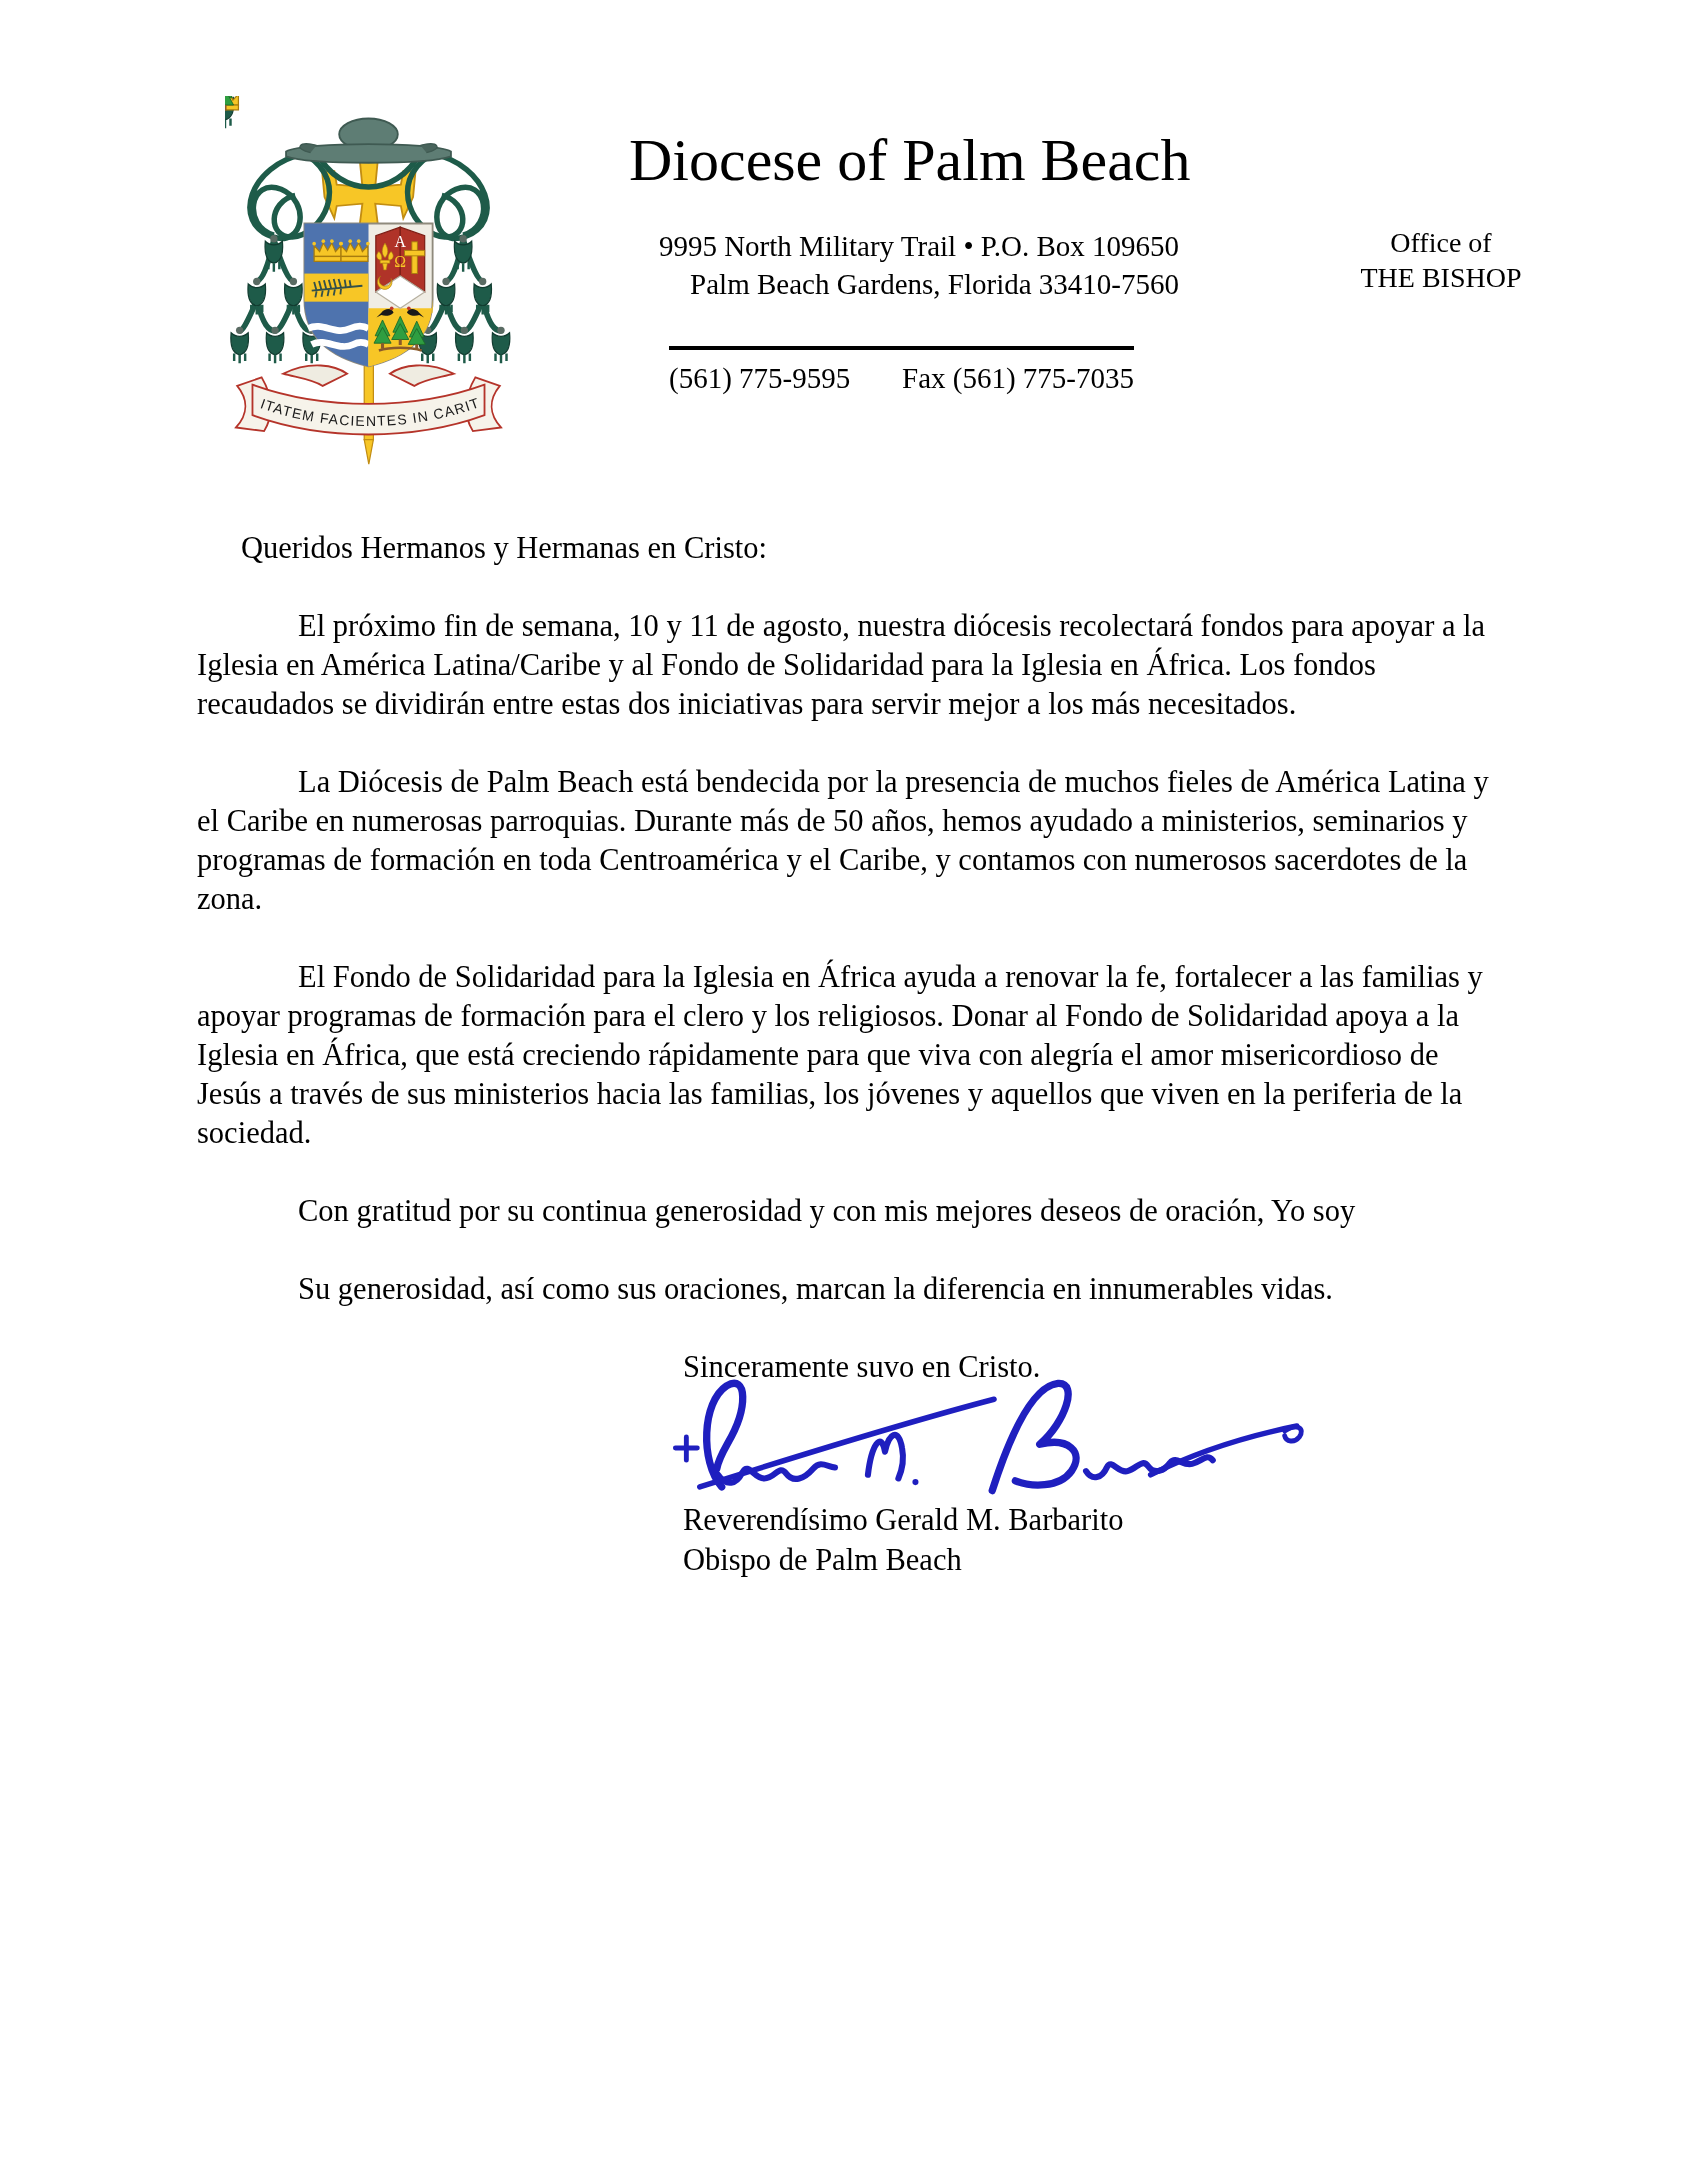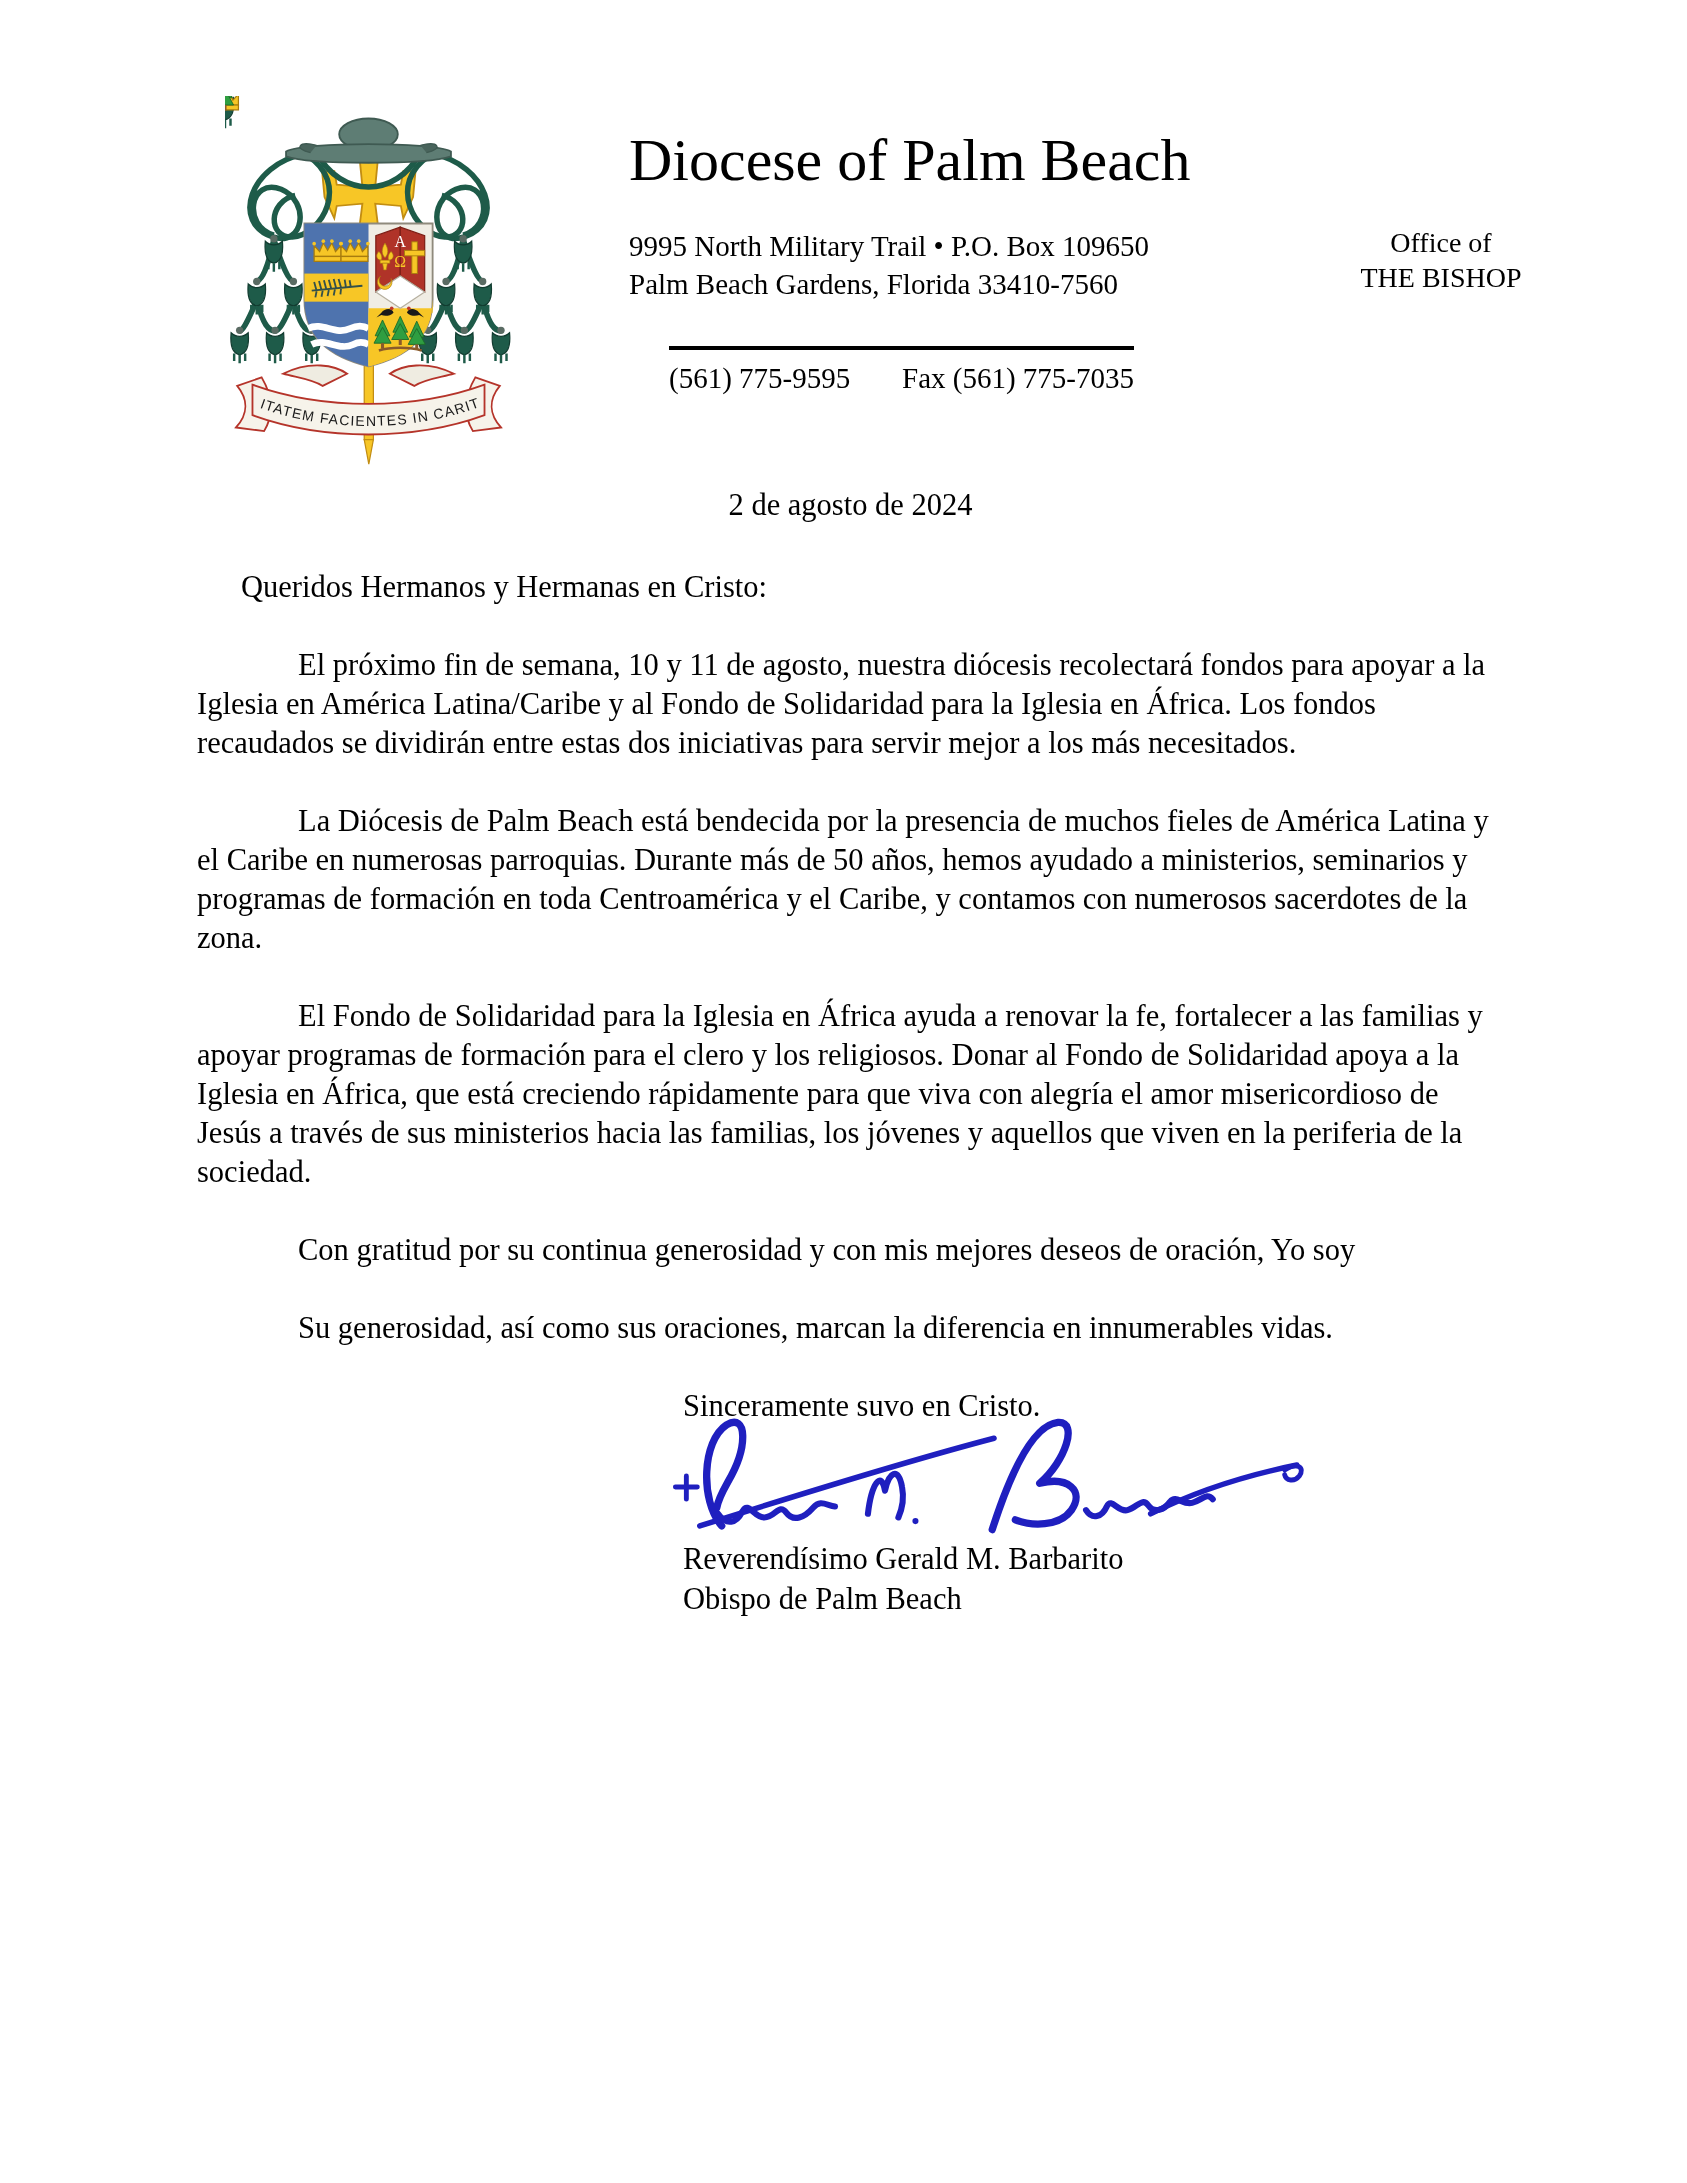--- a/index.html
+++ b/index.html
@@ -12,21 +12,21 @@
     overflow:hidden;
   }
   
   .crest{position:absolute;left:225px;top:96px;width:287px;height:382px;}
   .hdr-title{
     position:absolute;left:629px;top:133px;width:550px;
     text-align:center;font-size:60px;line-height:54px;white-space:nowrap;
   }
   .hdr-addr{
     position:absolute;left:629px;top:227px;width:550px;
-    text-align:left;font-size:29px;line-height:38px;
+    text-align:right;font-size:29px;line-height:38px;
   }
   .hdr-office{
     position:absolute;left:1313px;top:225px;width:256px;
     text-align:center;font-size:28px;line-height:35px;
   }
   .hdr-divider{
     position:absolute;left:669px;top:346px;width:465px;height:0;
     border-top:4.9px solid #000;
   }
   .hdr-phone{
@@ -202,21 +202,20 @@
   </div>
 
   <div class="hdr-divider"></div>
 
   <div class="hdr-phone">
     <span>(561) 775-9595</span>
     <span>Fax (561) 775-7035</span>
   </div>
 
   <div class="letter">
-    <div class="date">2 de agosto de 2024</div>
 
     <div class="salutation">Queridos Hermanos y Hermanas en Cristo:</div>
 
     <p>El próximo fin de semana, 10 y 11 de agosto, nuestra diócesis recolectará fondos para apoyar a la Iglesia en América Latina/Caribe y al Fondo de Solidaridad para la Iglesia en África. Los fondos recaudados se dividirán entre estas dos iniciativas para servir mejor a los más necesitados.</p>
     <p>La Diócesis de Palm Beach está bendecida por la presencia de muchos fieles de América Latina y el Caribe en numerosas parroquias. Durante más de 50 años, hemos ayudado a ministerios, seminarios y programas de formación en toda Centroamérica y el Caribe, y contamos con numerosos sacerdotes de la zona.</p>
     <p>El Fondo de Solidaridad para la Iglesia en África ayuda a renovar la fe, fortalecer a las familias y apoyar programas de formación para el clero y los religiosos. Donar al Fondo de Solidaridad apoya a la Iglesia en África, que está creciendo rápidamente para que viva con alegría el amor misericordioso de Jesús a través de sus ministerios hacia las familias, los jóvenes y aquellos que viven en la periferia de la sociedad.</p>
     <p>Con gratitud por su continua generosidad y con mis mejores deseos de oración, Yo soy</p>
     <p>Su generosidad, así como sus oraciones, marcan la diferencia en innumerables vidas.</p>
 
     <div class="closing-block">Sinceramente suvo en Cristo.</div>

